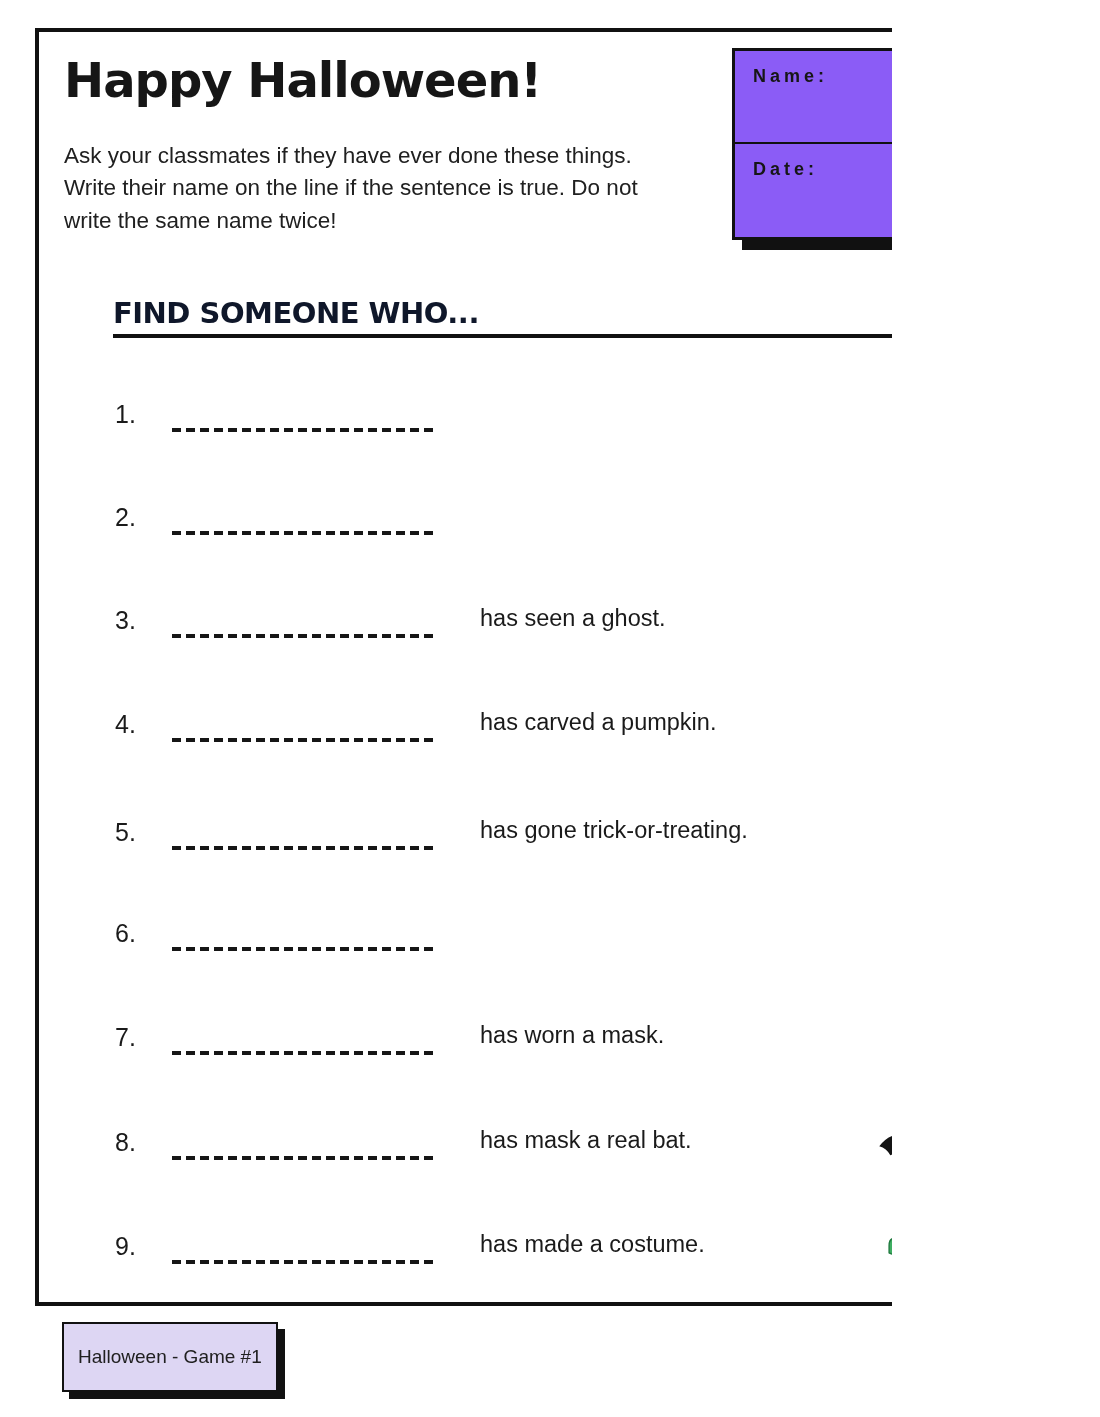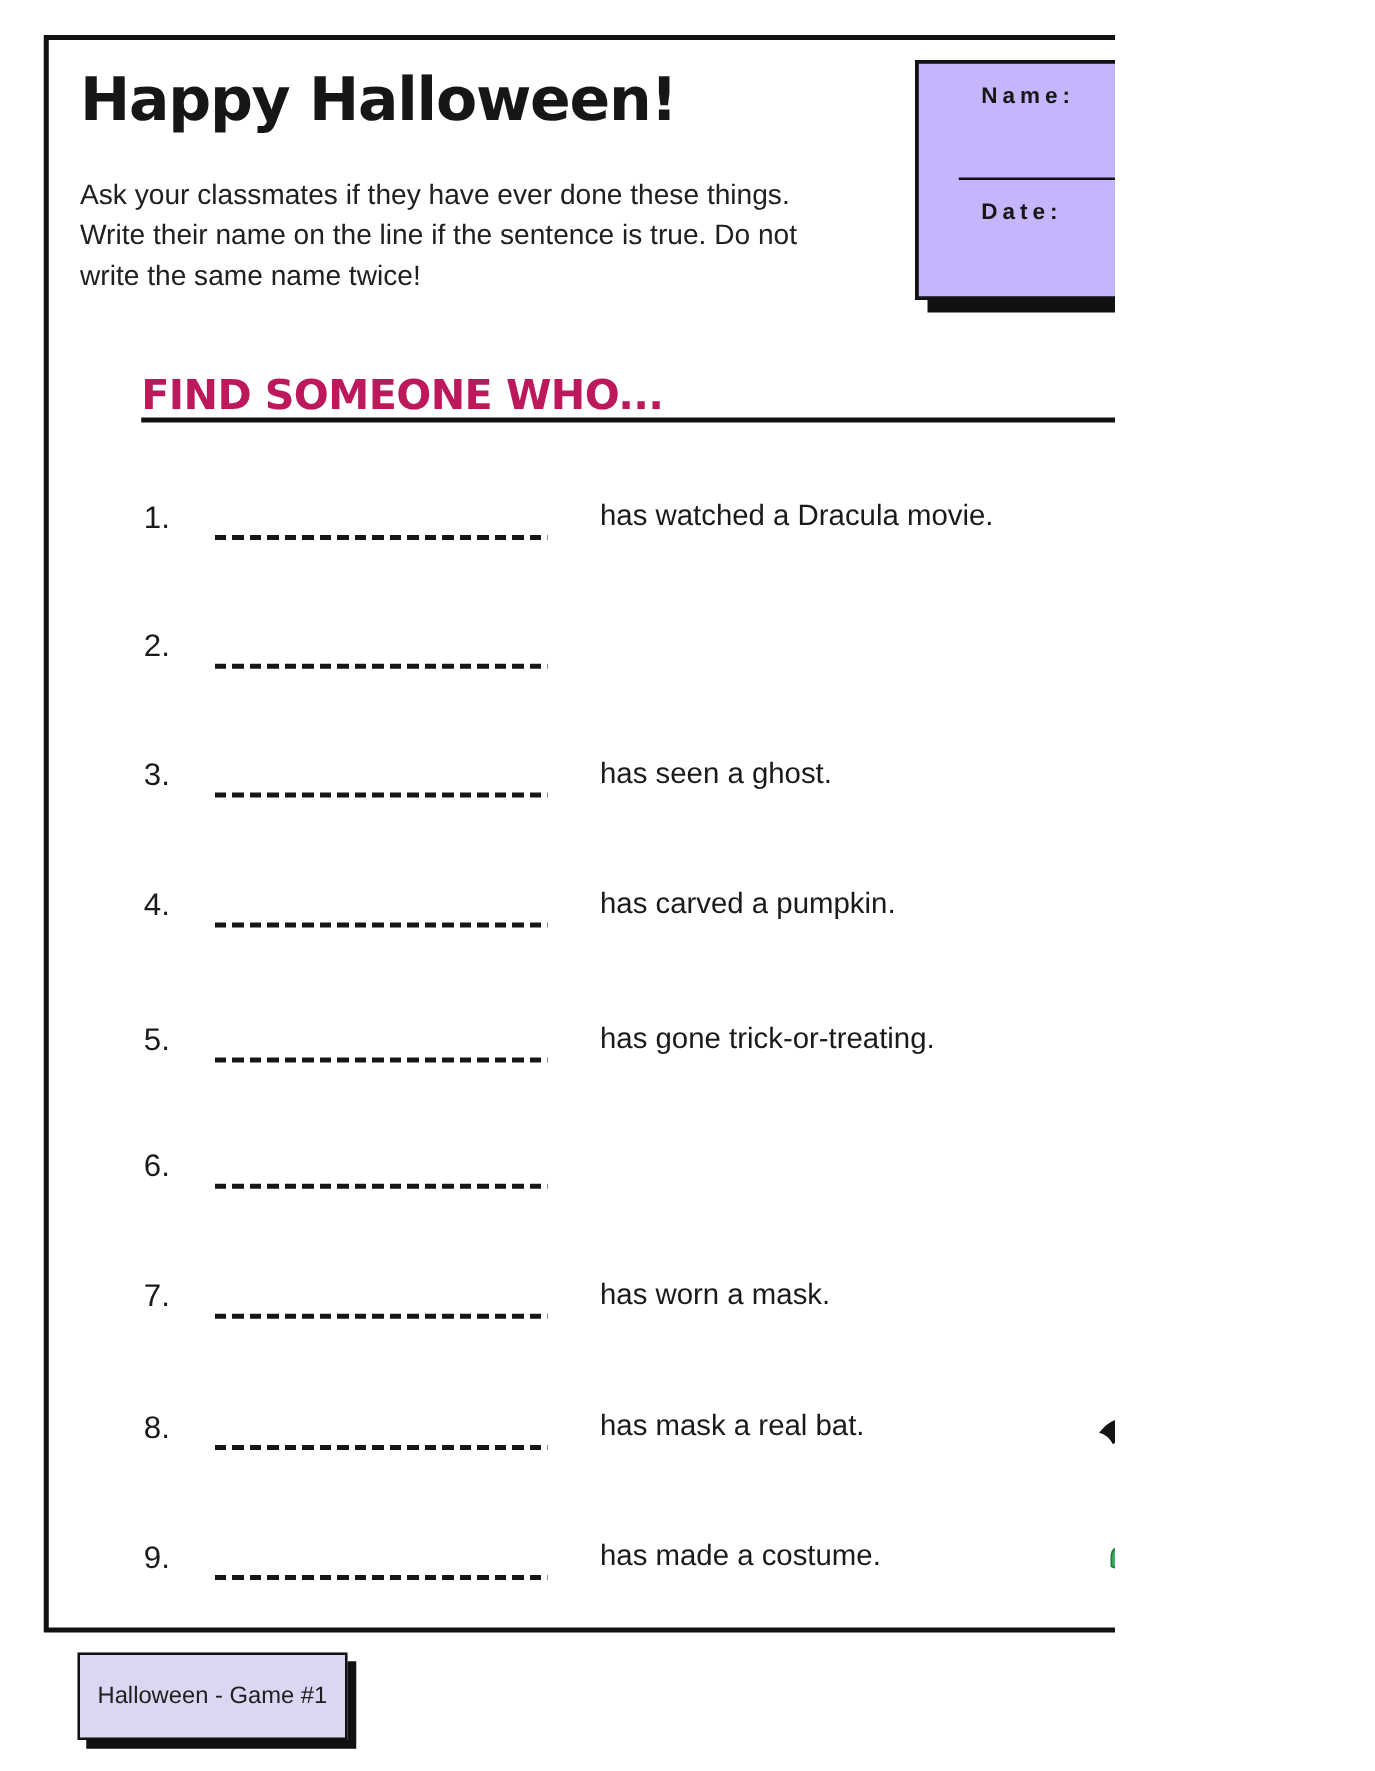--- a/index.html
+++ b/index.html
@@ -5,26 +5,26 @@
   html,body{margin:0;padding:0;background:#fff;}
   .canvas{position:relative;width:892px;height:1417px;background:#ffffff;
           font-family:"Liberation Sans",sans-serif;color:#1a1a1a;overflow:hidden;}
   .page-border{position:absolute;left:35px;top:28px;width:1031px;height:1278px;
           border:4px solid #111;box-sizing:border-box;background:#fff;}
   .title{position:absolute;left:64px;top:52px;font-family:"DejaVu Sans",sans-serif;
           font-weight:800;font-size:48px;letter-spacing:-1px;color:#161616;}
   .instructions{position:absolute;left:64px;top:140px;width:620px;font-size:22.5px;
           line-height:1.44;color:#202020;}
   .namebox{position:absolute;left:732px;top:48px;width:306px;height:192px;
-          background:#c4b5fd;border:3px solid #111;box-shadow:10px 10px 0 #111;box-sizing:border-box;padding-left:32px;}
+          background:#8b5cf6;border:3px solid #111;box-shadow:10px 10px 0 #111;box-sizing:border-box;}
   .namebox .cell{height:50%;box-sizing:border-box;padding:15px 18px;font-weight:bold;
           font-size:18px;letter-spacing:4px;color:#161616;}
   .namebox .cell.first{border-bottom:2px solid #111;}
   .section-heading{position:absolute;left:113px;top:296px;font-family:"DejaVu Sans",sans-serif;
-          font-weight:800;font-size:33px;letter-spacing:-0.5px;color:#be185d;}
+          font-weight:800;font-size:29px;letter-spacing:-0.5px;color:#0f172a;}
   .section-rule{position:absolute;left:113px;top:334px;width:949px;height:4px;background:#111;}
   .row{position:absolute;left:113px;width:900px;height:100px;}
   .row .num{position:absolute;left:2px;top:30px;font-size:25px;color:#1a1a1a;}
   .row .dashline{position:absolute;left:59px;top:58px;width:266px;height:4px;
           background:repeating-linear-gradient(90deg,#161616 0 9px,transparent 9px 14px);}
   .row .sentence{position:absolute;left:367px;top:29px;font-size:23.5px;color:#1a1a1a;}
   .row .icon{position:absolute;left:752px;top:50%;transform:translateY(-50%);
           width:150px;display:flex;justify-content:center;}
   .row .icon svg{display:block;}
   .footer-label{position:absolute;left:62px;top:1322px;background:#ddd6f3;border:2px solid #111;
@@ -49,21 +49,20 @@
     <div class="cell first">Name:</div>
     <div class="cell">Date:</div>
   </div>
 
   <div class="section-heading">FIND SOMEONE WHO...</div>
   <div class="section-rule"></div>
 
   <div class="row" style="top:370px">
     <span class="num">1.</span>
     <span class="dashline"></span>
-    <span class="sentence">has watched a Dracula movie.</span>
     <span class="icon">
       <svg width="96" height="96" viewBox="0 0 100 100">
         <path d="M13 96 C20 68 33 60 50 58 C67 60 80 68 87 96 Z" fill="#c41414" stroke="#111" stroke-width="2"></path>
         <path d="M24 62 L10 82 L34 70 Z" fill="#1a1a1a"></path>
           <path d="M76 62 L90 82 L66 70 Z" fill="#1a1a1a"></path>
         <ellipse cx="50" cy="40" rx="23" ry="27" fill="#b9e4ae" stroke="#1a1a1a" stroke-width="2"></ellipse>
         <path d="M27 35 C25 13 39 7 50 7 C61 7 75 13 73 35 C66 23 58 21 50 29 C42 21 34 23 27 35 Z" fill="#151515"></path>
         <circle cx="41" cy="36" r="5.5" fill="#fff" stroke="#111" stroke-width="1.5"></circle>
         <circle cx="59" cy="36" r="5.5" fill="#fff" stroke="#111" stroke-width="1.5"></circle>
         <circle cx="41" cy="37" r="2.4" fill="#b32020"></circle>

